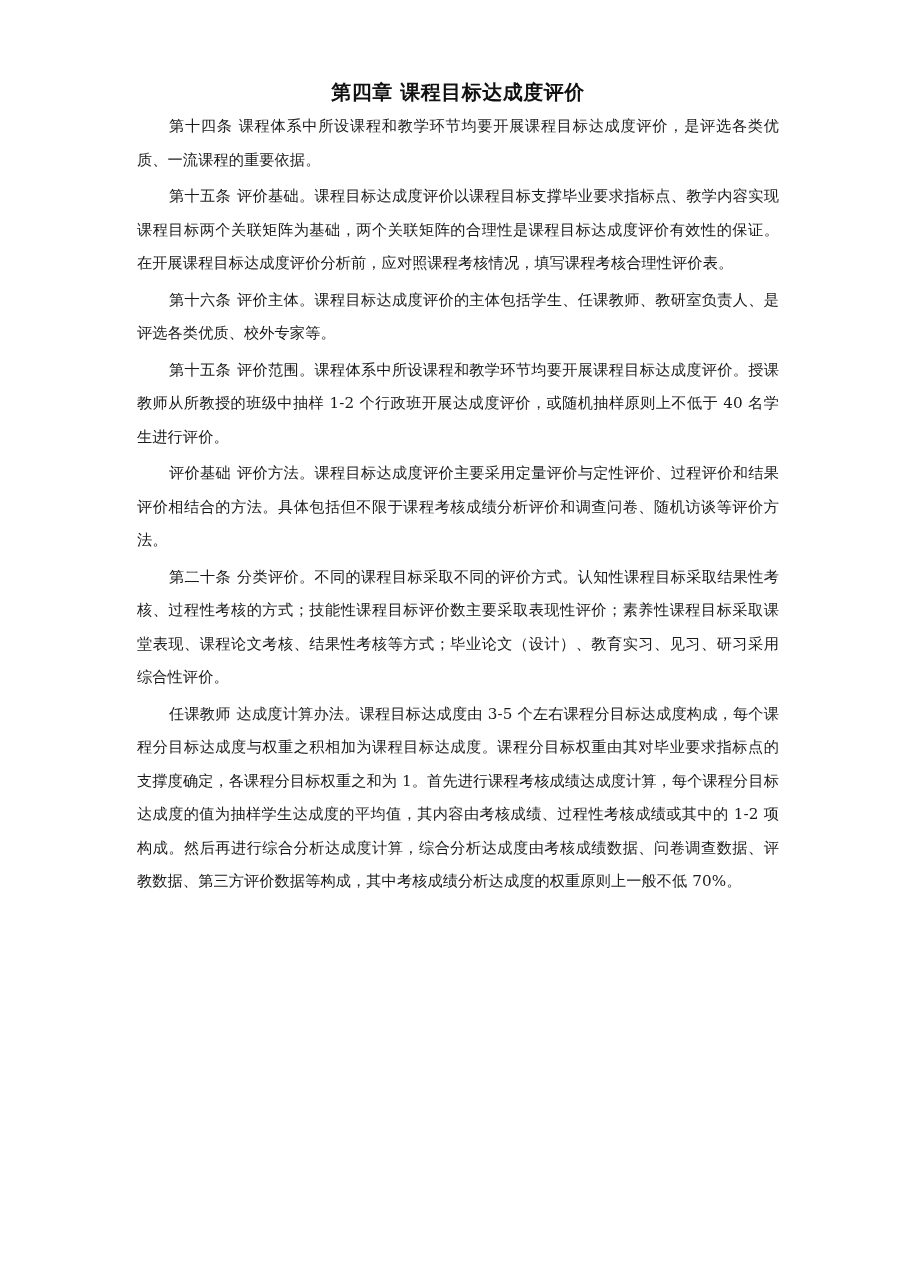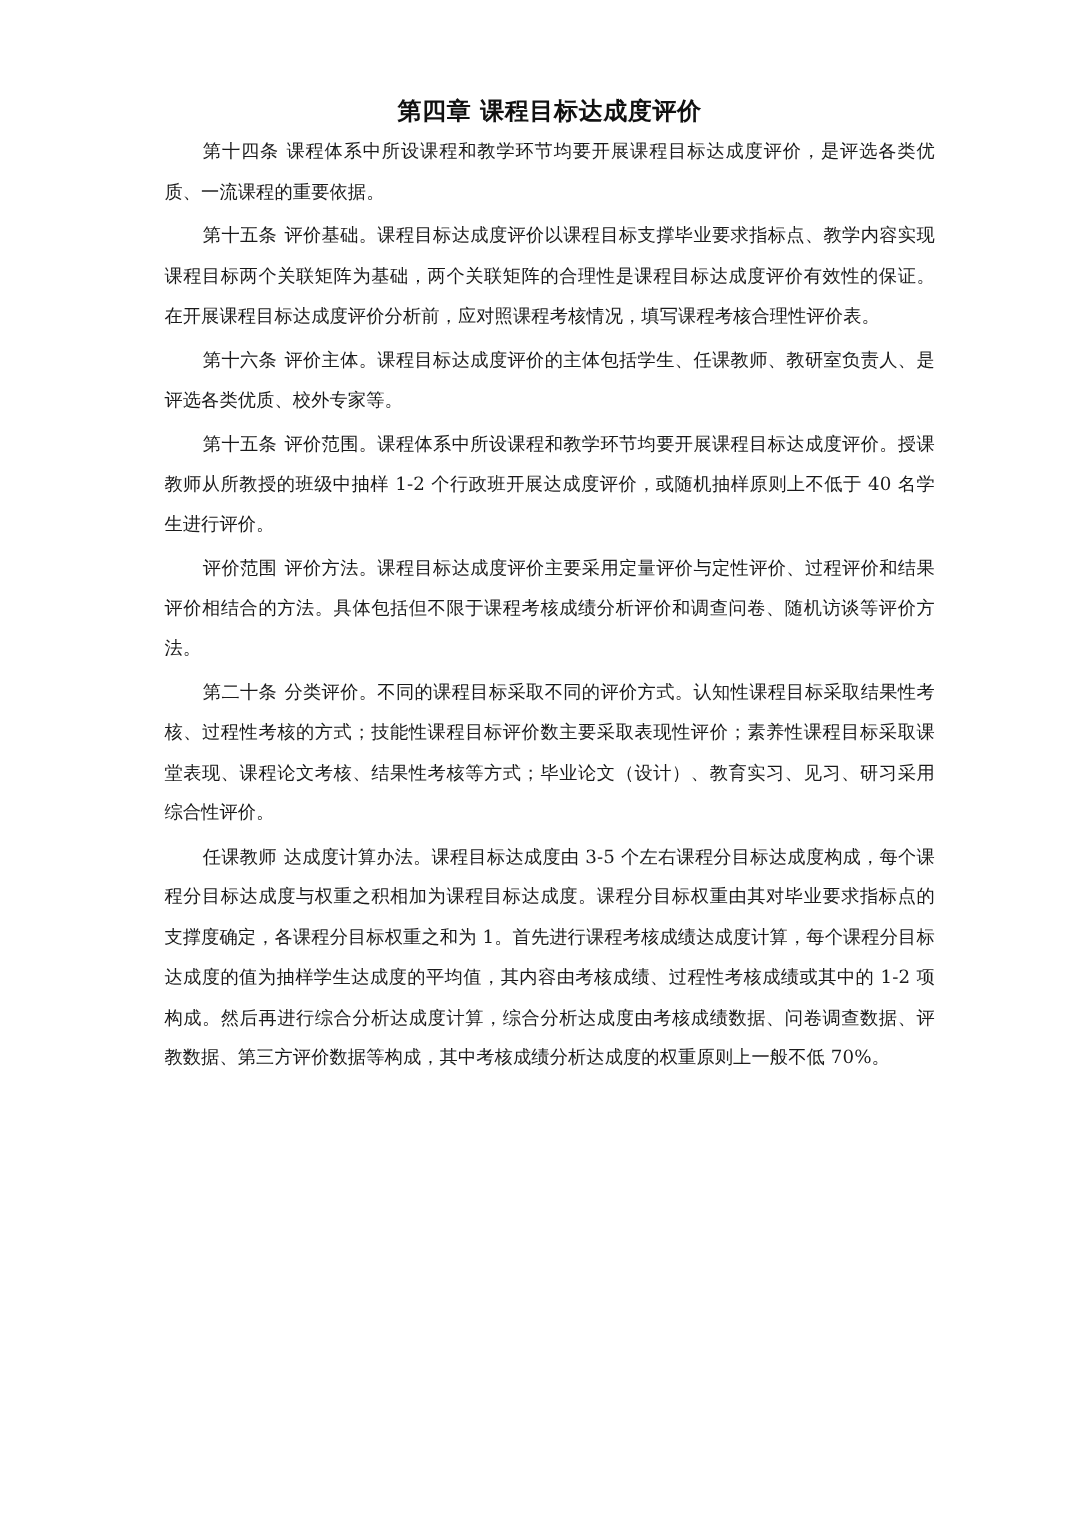--- a/index.html
+++ b/index.html
@@ -53,18 +53,18 @@
 
   <p class="para"><span class="num">第十四条</span><span>课程体系中所设课程和教学环节均要开展课程目标达成度评价，是评选各类优质、一流课程的重要依据。</span></p>
 
   <p class="para"><span class="num">第十五条</span><span>评价基础。课程目标达成度评价以课程目标支撑毕业要求指标点、教学内容实现课程目标两个关联矩阵为基础，两个关联矩阵的合理性是课程目标达成度评价有效性的保证。在开展课程目标达成度评价分析前，应对照课程考核情况，填写课程考核合理性评价表。</span></p>
 
   <p class="para"><span class="num">第十六条</span><span>评价主体。课程目标达成度评价的主体包括学生、任课教师、教研室负责人、是评选各类优质、校外专家等。</span></p>
 
   <p class="para"><span class="num">第十五条</span><span>评价范围。课程体系中所设课程和教学环节均要开展课程目标达成度评价。授课教师从所教授的班级中抽样 1-2 个行政班开展达成度评价，或随机抽样原则上不低于 40 名学生进行评价。</span></p>
 
 
-  <p class="para"><span class="num">评价范围</span><span>评价方法。课程目标达成度评价主要采用定量评价与定性评价、过程评价和结果评价相结合的方法。具体包括但不限于课程考核成绩分析评价和调查问卷、随机访谈等评价方法。</span></p>
+  <p class="para"><span class="num">评价基础</span><span>评价方法。课程目标达成度评价主要采用定量评价与定性评价、过程评价和结果评价相结合的方法。具体包括但不限于课程考核成绩分析评价和调查问卷、随机访谈等评价方法。</span></p>
 
   <p class="para"><span class="num">第二十条</span><span>分类评价。不同的课程目标采取不同的评价方式。认知性课程目标采取结果性考核、过程性考核的方式；技能性课程目标评价数主要采取表现性评价；素养性课程目标采取课堂表现、课程论文考核、结果性考核等方式；毕业论文（设计）、教育实习、见习、研习采用综合性评价。</span></p>
 
   <p class="para"><span class="num">任课教师</span><span>达成度计算办法。课程目标达成度由 3-5 个左右课程分目标达成度构成，每个课程分目标达成度与权重之积相加为课程目标达成度。课程分目标权重由其对毕业要求指标点的支撑度确定，各课程分目标权重之和为 1。首先进行课程考核成绩达成度计算，每个课程分目标达成度的值为抽样学生达成度的平均值，其内容由考核成绩、过程性考核成绩或其中的 1-2 项构成。然后再进行综合分析达成度计算，综合分析达成度由考核成绩数据、问卷调查数据、评教数据、第三方评价数据等构成，其中考核成绩分析达成度的权重原则上一般不低 70%。</span></p>
 </div>
 
 </body></html>

